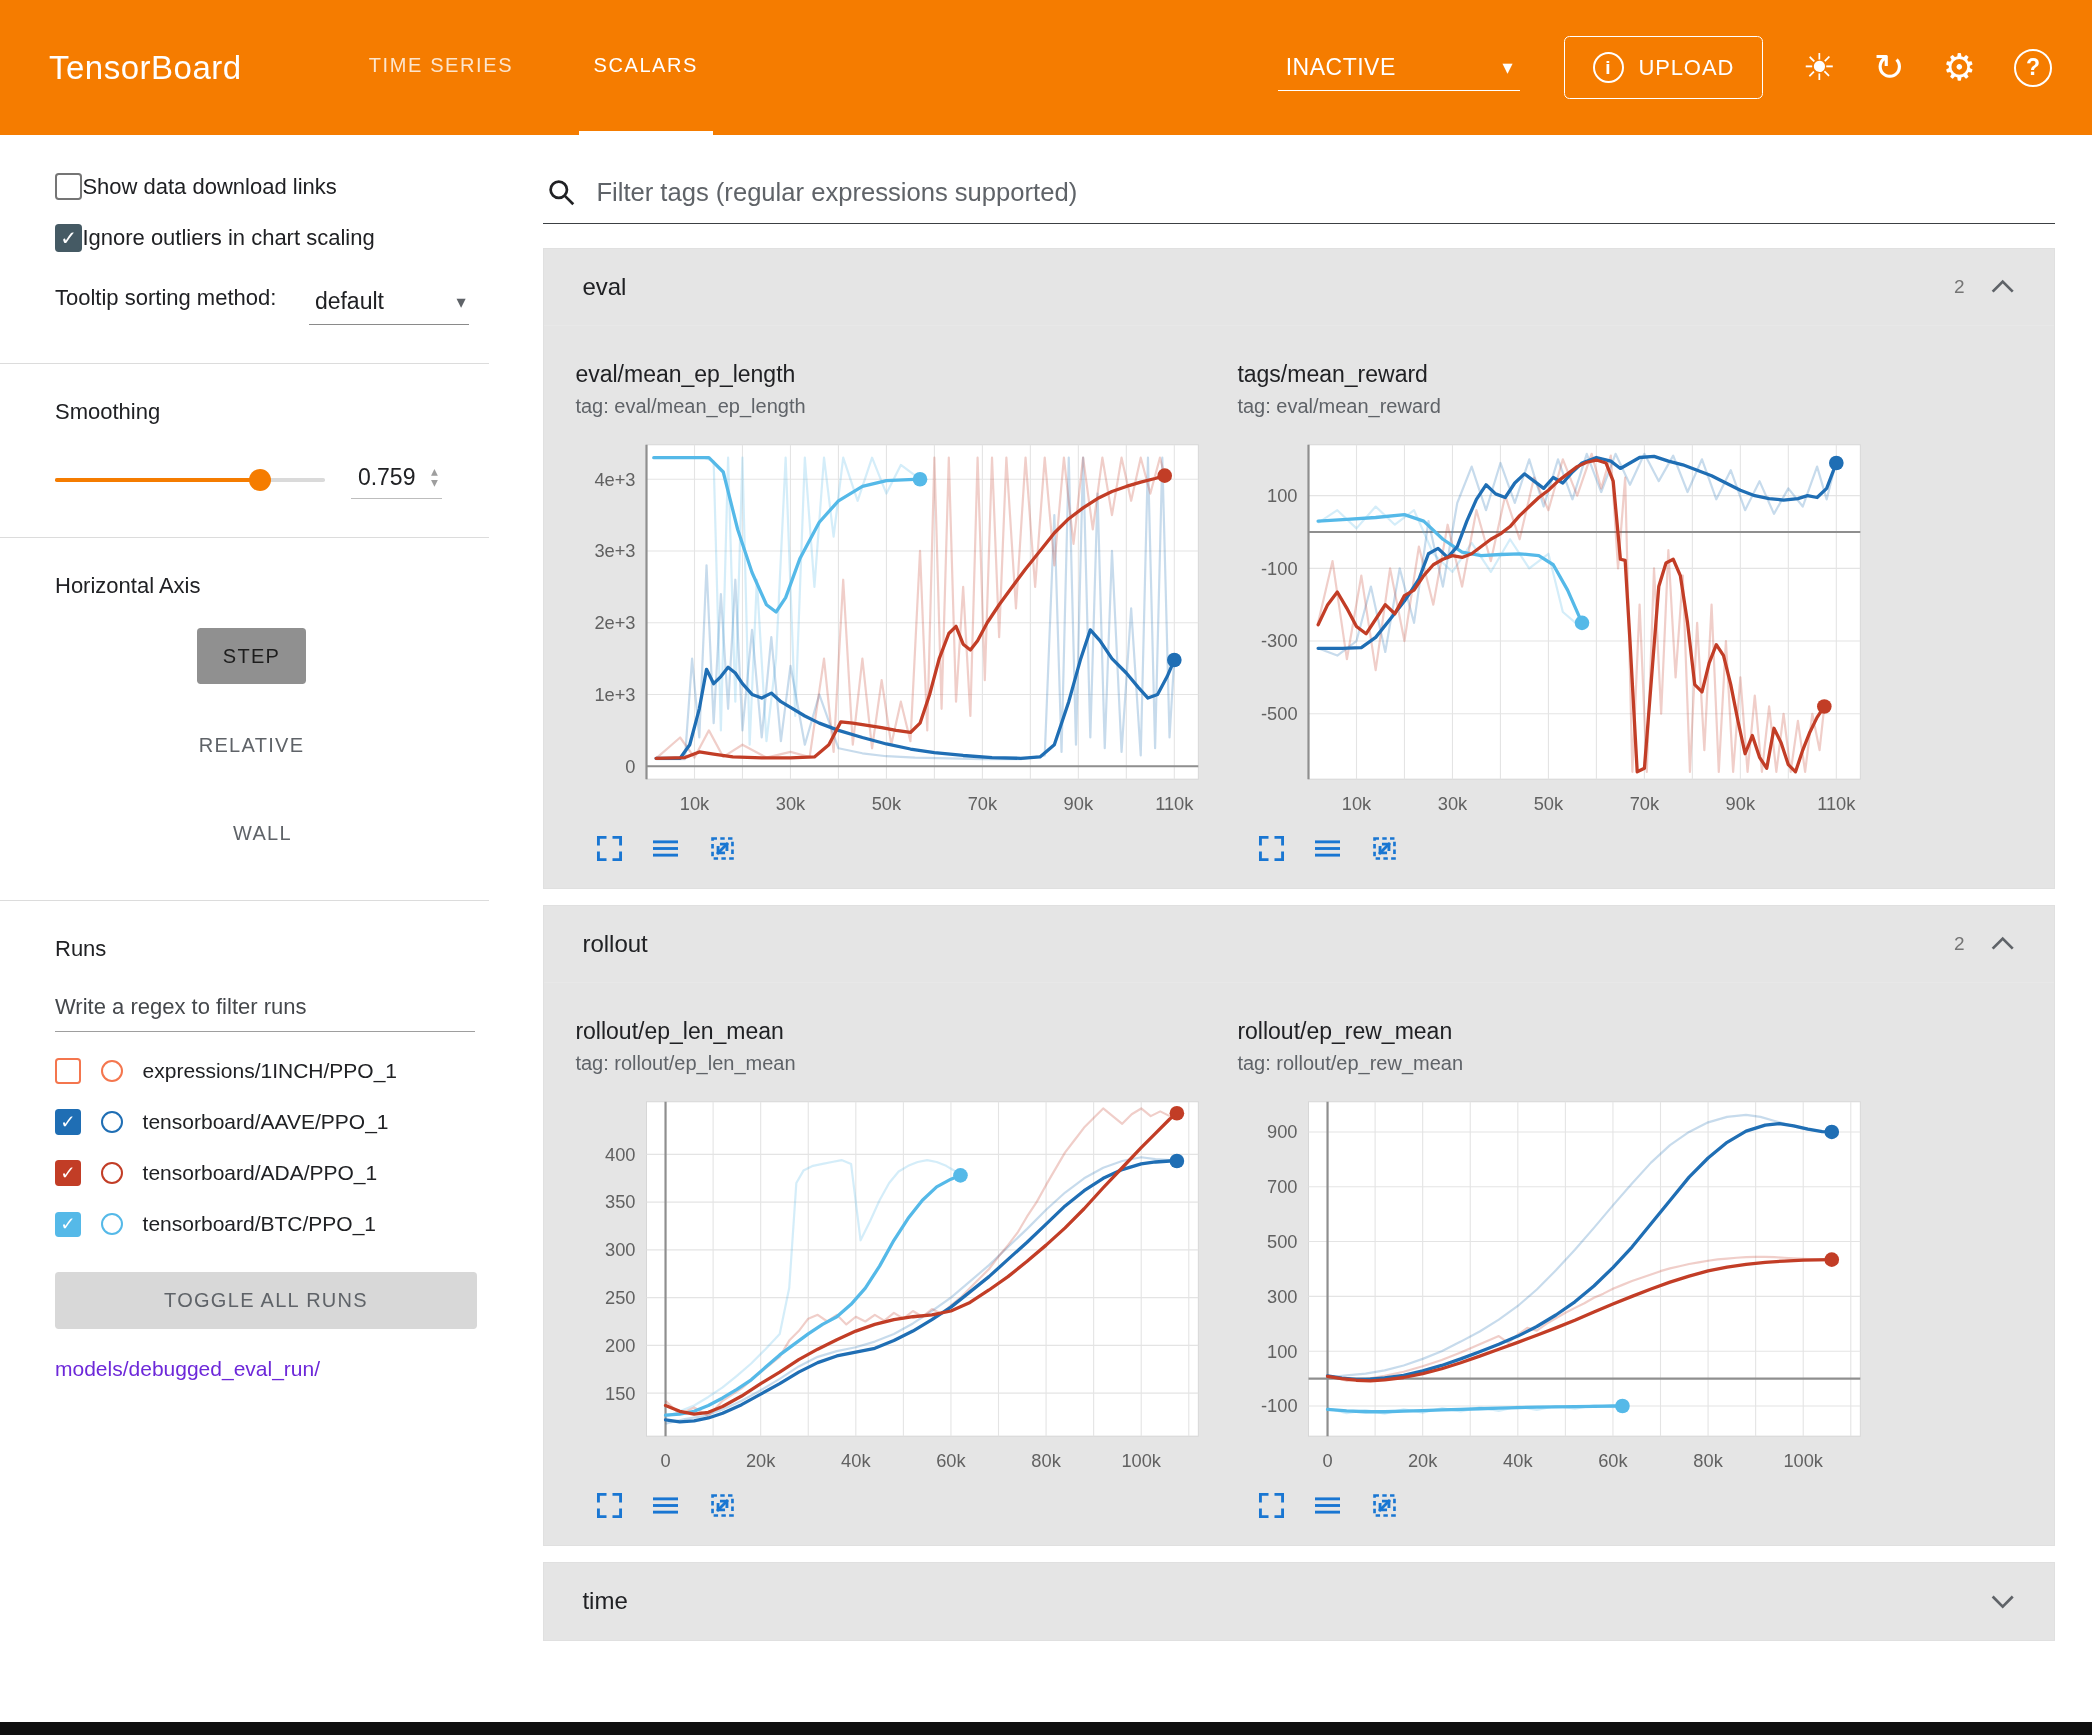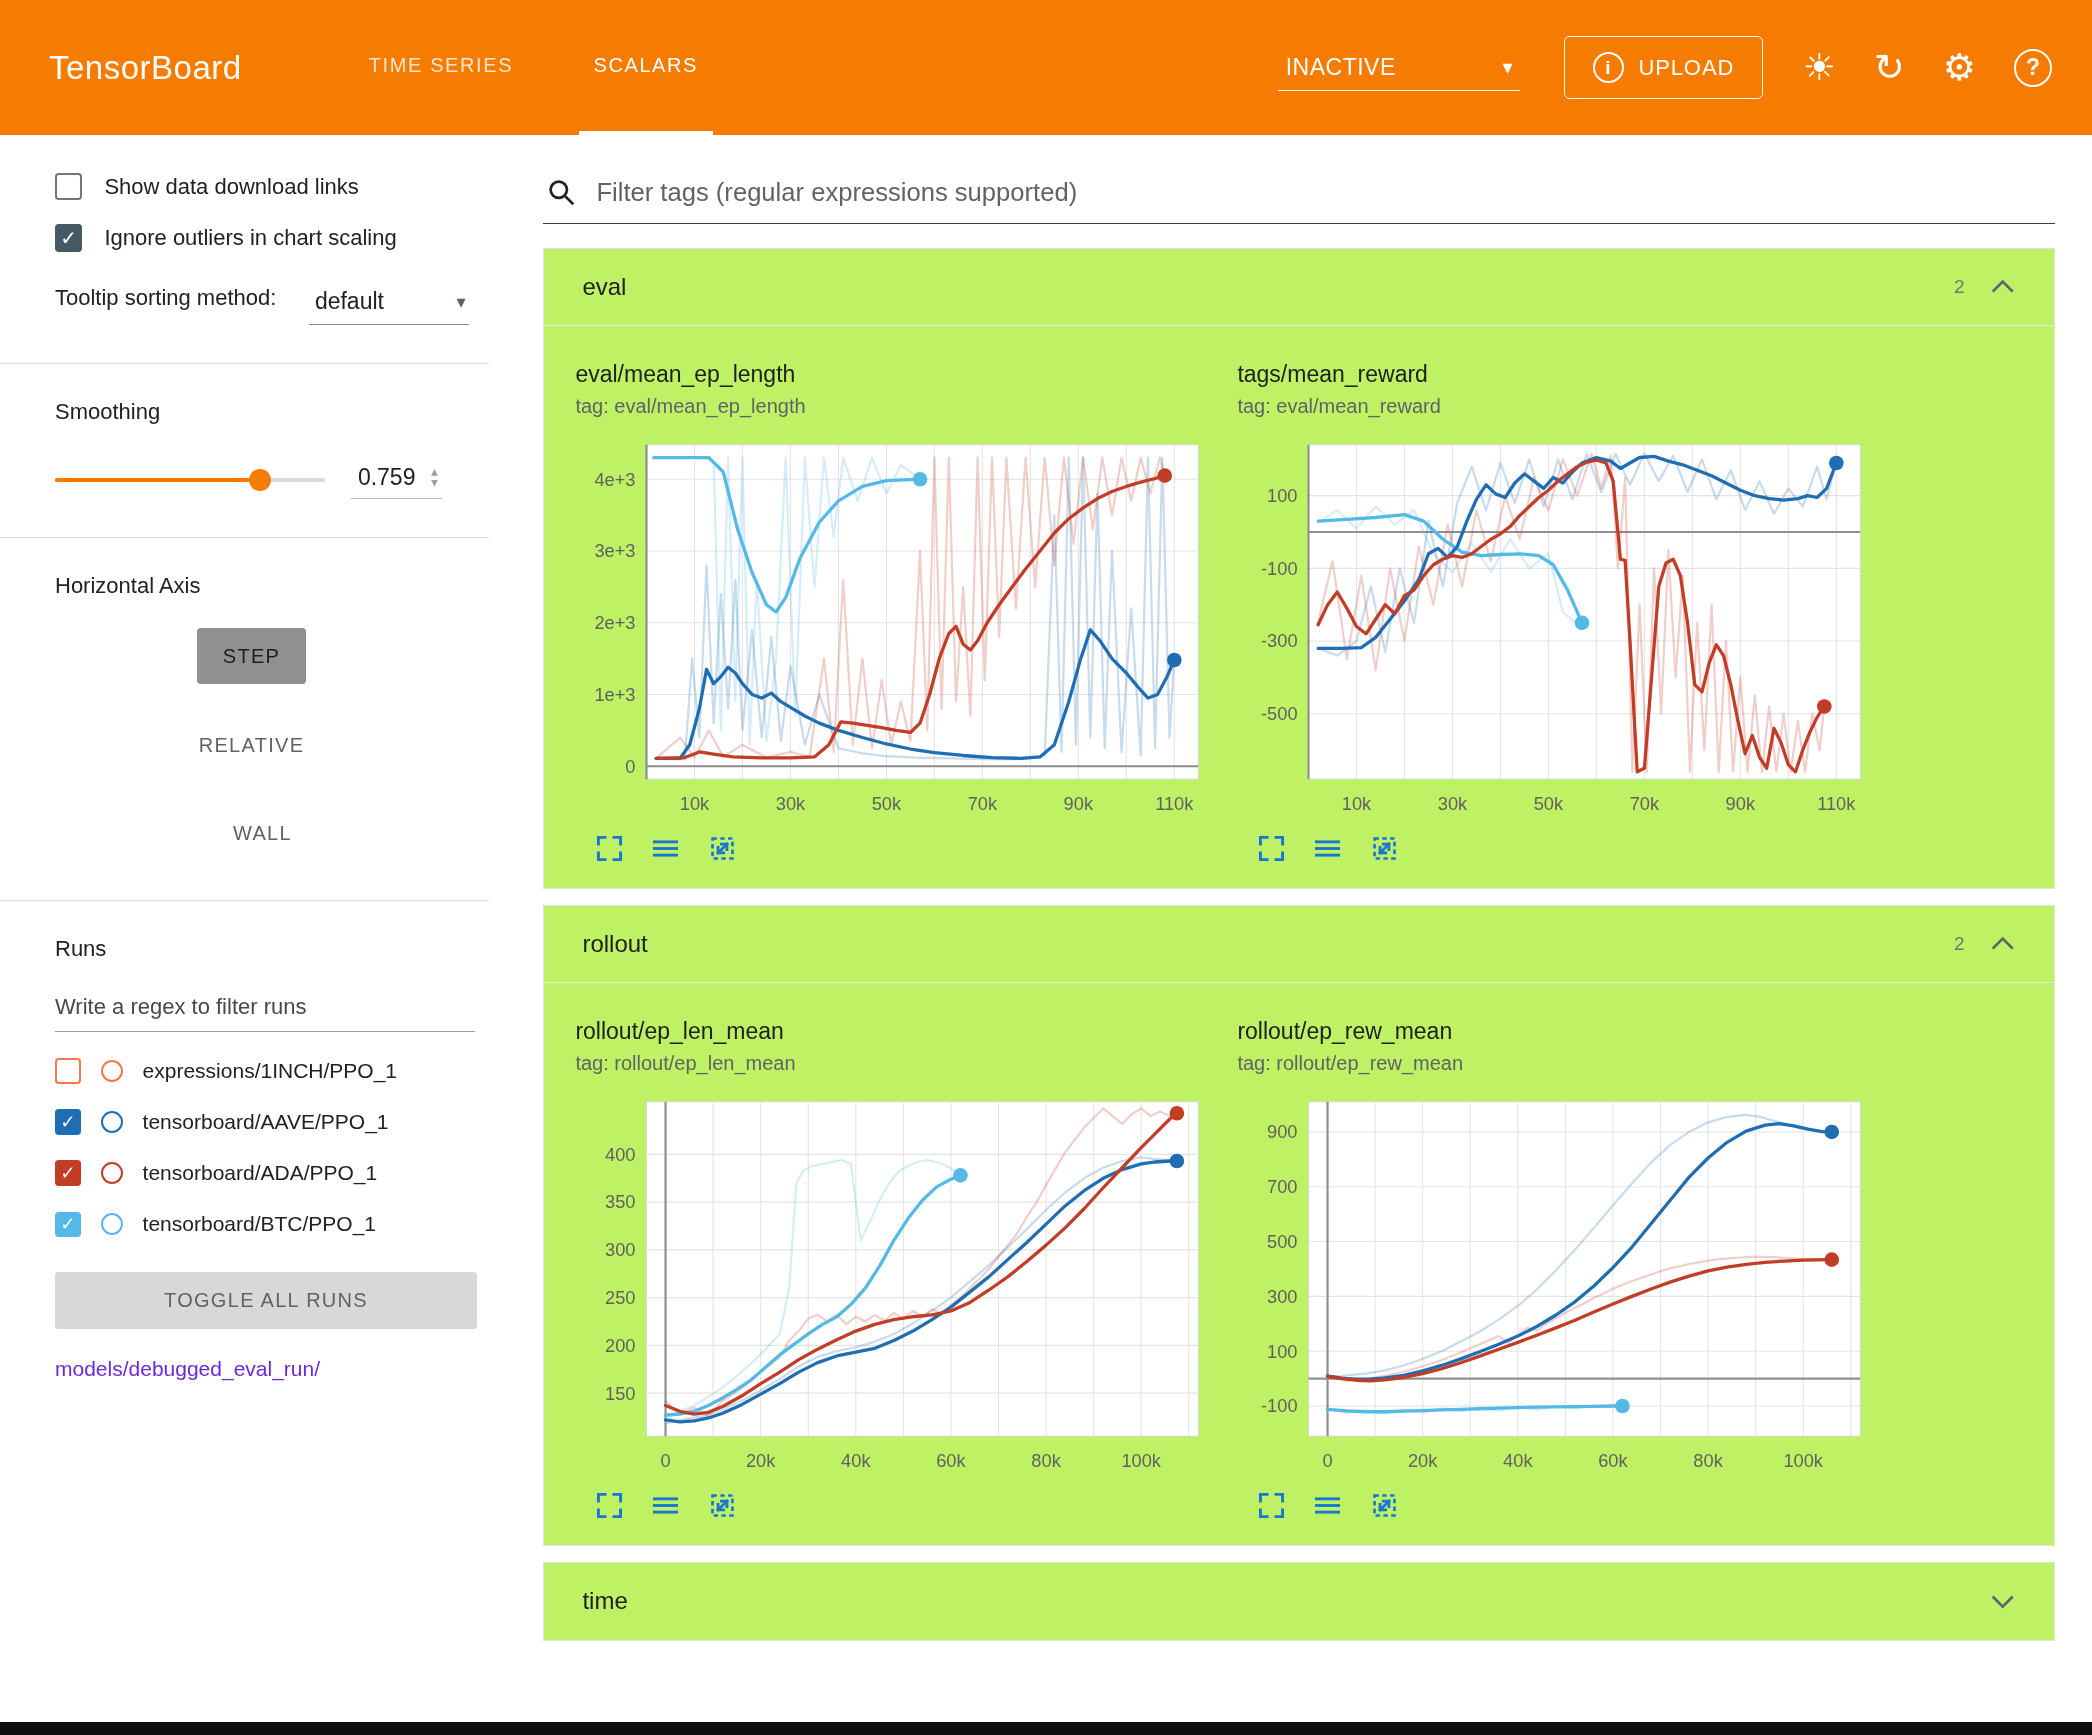--- a/index.html
+++ b/index.html
@@ -27,21 +27,21 @@
     margin-right:40px;font-family:inherit;cursor:pointer;}
   .info-circle{width:31px;height:31px;border:2.7px solid #fff;border-radius:50%;display:flex;
     align-items:center;justify-content:center;font-size:19px;font-weight:700;}
   .hdr-icons{display:flex;align-items:center;gap:38px;margin-right:40px;color:#fff;}
   .hdr-icon{font-size:37px;line-height:1;cursor:pointer;}
   .help-circle{width:38px;height:38px;border:2.7px solid #fff;border-radius:50%;display:flex;
     align-items:center;justify-content:center;font-size:23px;font-weight:700;cursor:pointer;}
   
   .sidebar{position:absolute;top:135px;left:0;width:516px;bottom:12.8px;background:#fff;
     padding:38px 0 0 55px;overflow:hidden;}
-  .cb-row{display:flex;align-items:center;gap:22px;margin-bottom:24px;}
+  .cb-row{display:flex;align-items:center;margin-bottom:24px;}
   .cb{width:27.4px;height:27.4px;border:2.7px solid #757575;border-radius:3.7px;display:flex;flex:0 0 auto;
     align-items:center;justify-content:center;color:#fff;font-size:20px;cursor:pointer;}
   .cb.checked{background:var(--checkbox,#455a64);border-color:var(--checkbox,#455a64);}
   .cb-label{font-size:22px;white-space:nowrap;}
   .tooltip-row{display:flex;align-items:flex-start;margin-top:31px;}
   .tooltip-label{font-size:22px;width:238px;line-height:1.35;}
   .select{display:flex;align-items:center;justify-content:space-between;width:160px;
     border-bottom:0.9px solid #8a8a8a;padding:5.5px 3.7px 9.1px 5.5px;font-size:23px;margin-left:16.4px;cursor:pointer;}
   .select .caret{color:#5f6368;font-size:18.3px;}
   .divider{border-top:0.9px solid #dcdcdc;margin:38px 27.4px 35px -55px;}
@@ -71,21 +71,21 @@
   .toggle-all{margin-top:35px;width:422px;height:57px;background:#d8d8d8;color:#5f6368;font-size:20px;
     letter-spacing:1.3px;border:none;border-radius:3.7px;font-family:inherit;cursor:pointer;}
   .models-path{margin-top:27.4px;font-size:21px;color:#6d28d9;}
   
   .main{position:absolute;left:516px;top:135px;right:0;bottom:12.8px;background:#fff;
     padding:42px 37px 0 27.4px;overflow:hidden;}
   .filter-row{display:flex;align-items:center;gap:18.3px;border-bottom:1.8px solid #3c4043;padding:0 3.7px 14.6px 3.7px;}
   .filter-input{flex:1;border:none;outline:none;font-size:25.6px;font-family:inherit;background:transparent;}
   .filter-input::placeholder{color:#5f6368;}
   #sections{margin-top:24px;}
-  .card{border:0.9px solid #e0e0e0;background:#bef264;margin-top:16px;}
+  .card{border:0.9px solid #e0e0e0;background:#e5e5e5;margin-top:16px;}
   .card-head{display:flex;align-items:center;height:77px;padding:0 38px;border-bottom:0.9px solid #e8e8e8;}
   .card-title{font-size:24px;font-weight:500;flex:1;}
   .card-count{font-size:19px;color:#757575;margin-right:24px;}
   .chev{display:flex;align-items:center;cursor:pointer;}
   .card-body{display:flex;gap:22px;padding:35px 14.6px 24px 31px;}
   .chart-block{width:640px;}
   .chart-title{font-size:23px;}
   .chart-tag{font-size:20px;color:#5f6368;margin-top:7.3px;}
   .chart-svg{margin-top:14.6px;display:block;}
   .chart-toolbar{display:flex;gap:25.6px;margin-top:9.1px;padding-left:18.3px;}

